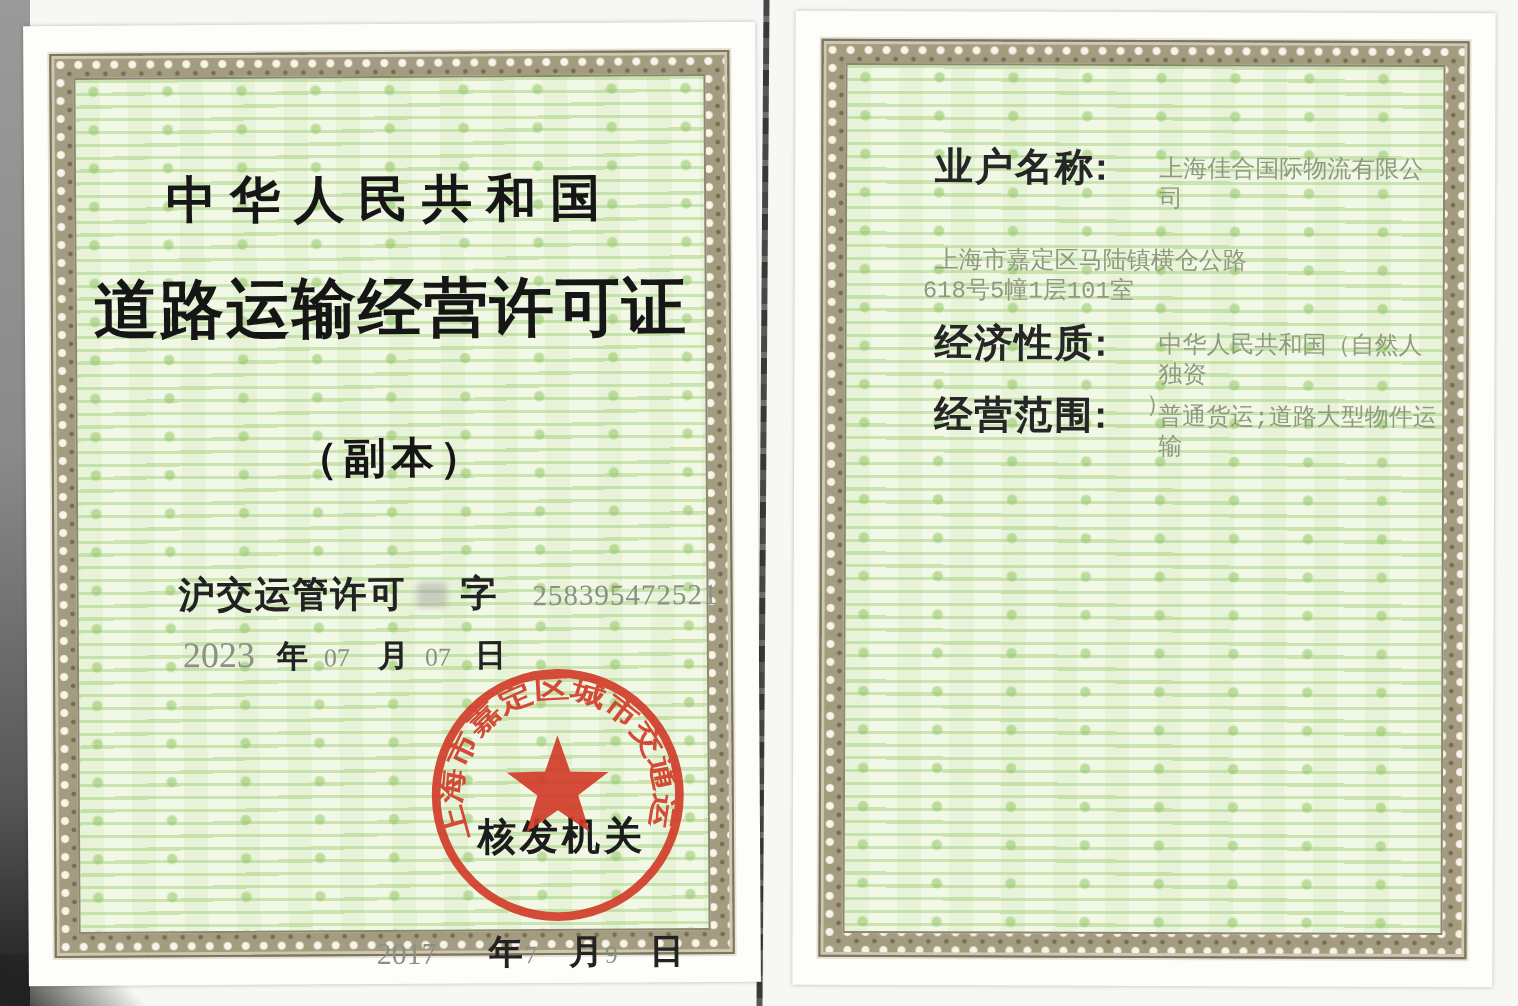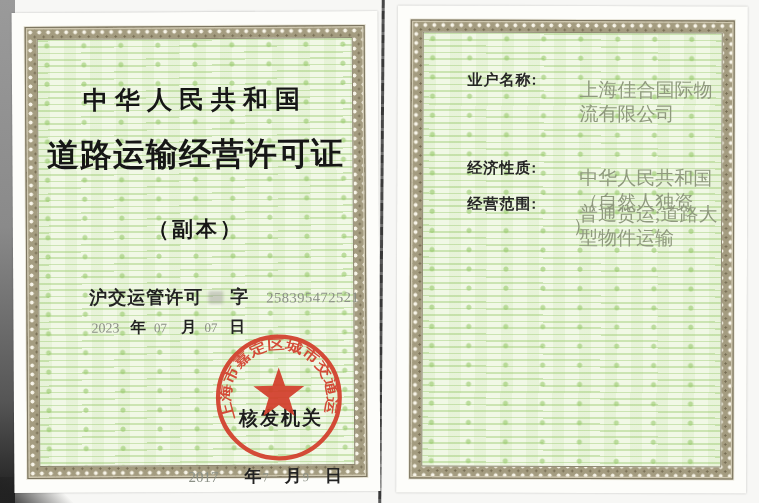--- a/index.html
+++ b/index.html
@@ -64,24 +64,24 @@
     filter:blur(1.5px);border-radius:2px;margin:0 3px 0 5px;align-self:center;}
   .issuer{position:absolute;left:186px;top:367px;width:110px;text-align:center;
     font-size:19px;font-weight:600;letter-spacing:2px;color:#1c1c1c;
     font-family:"Liberation Sans","DejaVu Sans",sans-serif;}
   .date-row{left:148px;top:426px;font-size:17px;font-weight:700;color:#222;
     font-family:"Liberation Sans","DejaVu Sans",sans-serif;}
   .stamp{position:absolute;left:172px;top:292px;width:134px;height:134px;opacity:.9;}
   
   .field-row{position:absolute;left:44px;display:flex;align-items:flex-start;
     font-family:"Liberation Sans","DejaVu Sans",sans-serif;}
-  .field-label{font-size:15px;font-weight:700;color:#262626;letter-spacing:1px;
+  .field-label{font-size:19px;font-weight:700;color:#262626;letter-spacing:1px;
     width:112px;flex-shrink:0;}
-  .field-value{font-size:19px;color:#8f997e;padding-top:7px;
-    font-family:Liberation Serif, serif;line-height:1.25;}
+  .field-value{font-size:12px;color:#8f997e;padding-top:7px;
+    font-family:Liberation Mono, monospace;line-height:1.25;}
   .field-value .v1,.field-value .v2{display:block;}
   .field-value .v2{margin-left:-6px;}
 </style>
 </head>
 <body>
 
 <div class="scan-edge-left"></div>
 <div class="scan-shadow-bottom"></div>
 <div class="gutter"></div>
 
@@ -95,21 +95,21 @@
 
       <div class="row permit-row">
         <span style="letter-spacing:1px;">沪交运管许可</span>
         <span class="smudge"></span>
         <span style="margin-left:4px;">字</span>
         <span class="typed" style="margin-left:18px;font-size:14.5px;letter-spacing:.5px;">258395472521</span>
         <span style="margin-left:40px;">号</span>
       </div>
 
       <div class="row validity-row">
-        <span class="typed" style="font-size:14px;">2023</span>
+        <span class="typed" style="font-size:18px;">2023</span>
         <span style="margin-left:11px;">年</span>
         <span class="typed" style="margin-left:8px;font-size:13px;">07</span>
         <span style="margin-left:14px;">月</span>
         <span class="typed" style="margin-left:8px;font-size:13px;">07</span>
         <span style="margin-left:12px;">日</span>
       </div>
 
       <div class="issuer">核发机关</div>
 
       <div class="row date-row">
@@ -139,20 +139,24 @@
     <div class="paper">
 
       <div class="field-row" style="top:38px;">
         <span class="field-label">业户名称:</span>
         <span class="field-value">
             <span class="v1">上海佳合国际物流有限公司</span>
           </span>
       </div>
 
       <div class="field-row" style="top:80px;">
+        <span class="field-value" style="padding-top:11px;">
+          <span class="v1">上海市嘉定区马陆镇横仓公路</span>
+          <span class="v2">618号5幢1层101室</span>
+        </span>
       </div>
 
       <div class="field-row" style="top:126px;">
         <span class="field-label">经济性质:</span>
         <span class="field-value">
           <span class="v1">中华人民共和国（自然人独资</span>
           <span class="v2">）</span>
         </span>
       </div>
 

